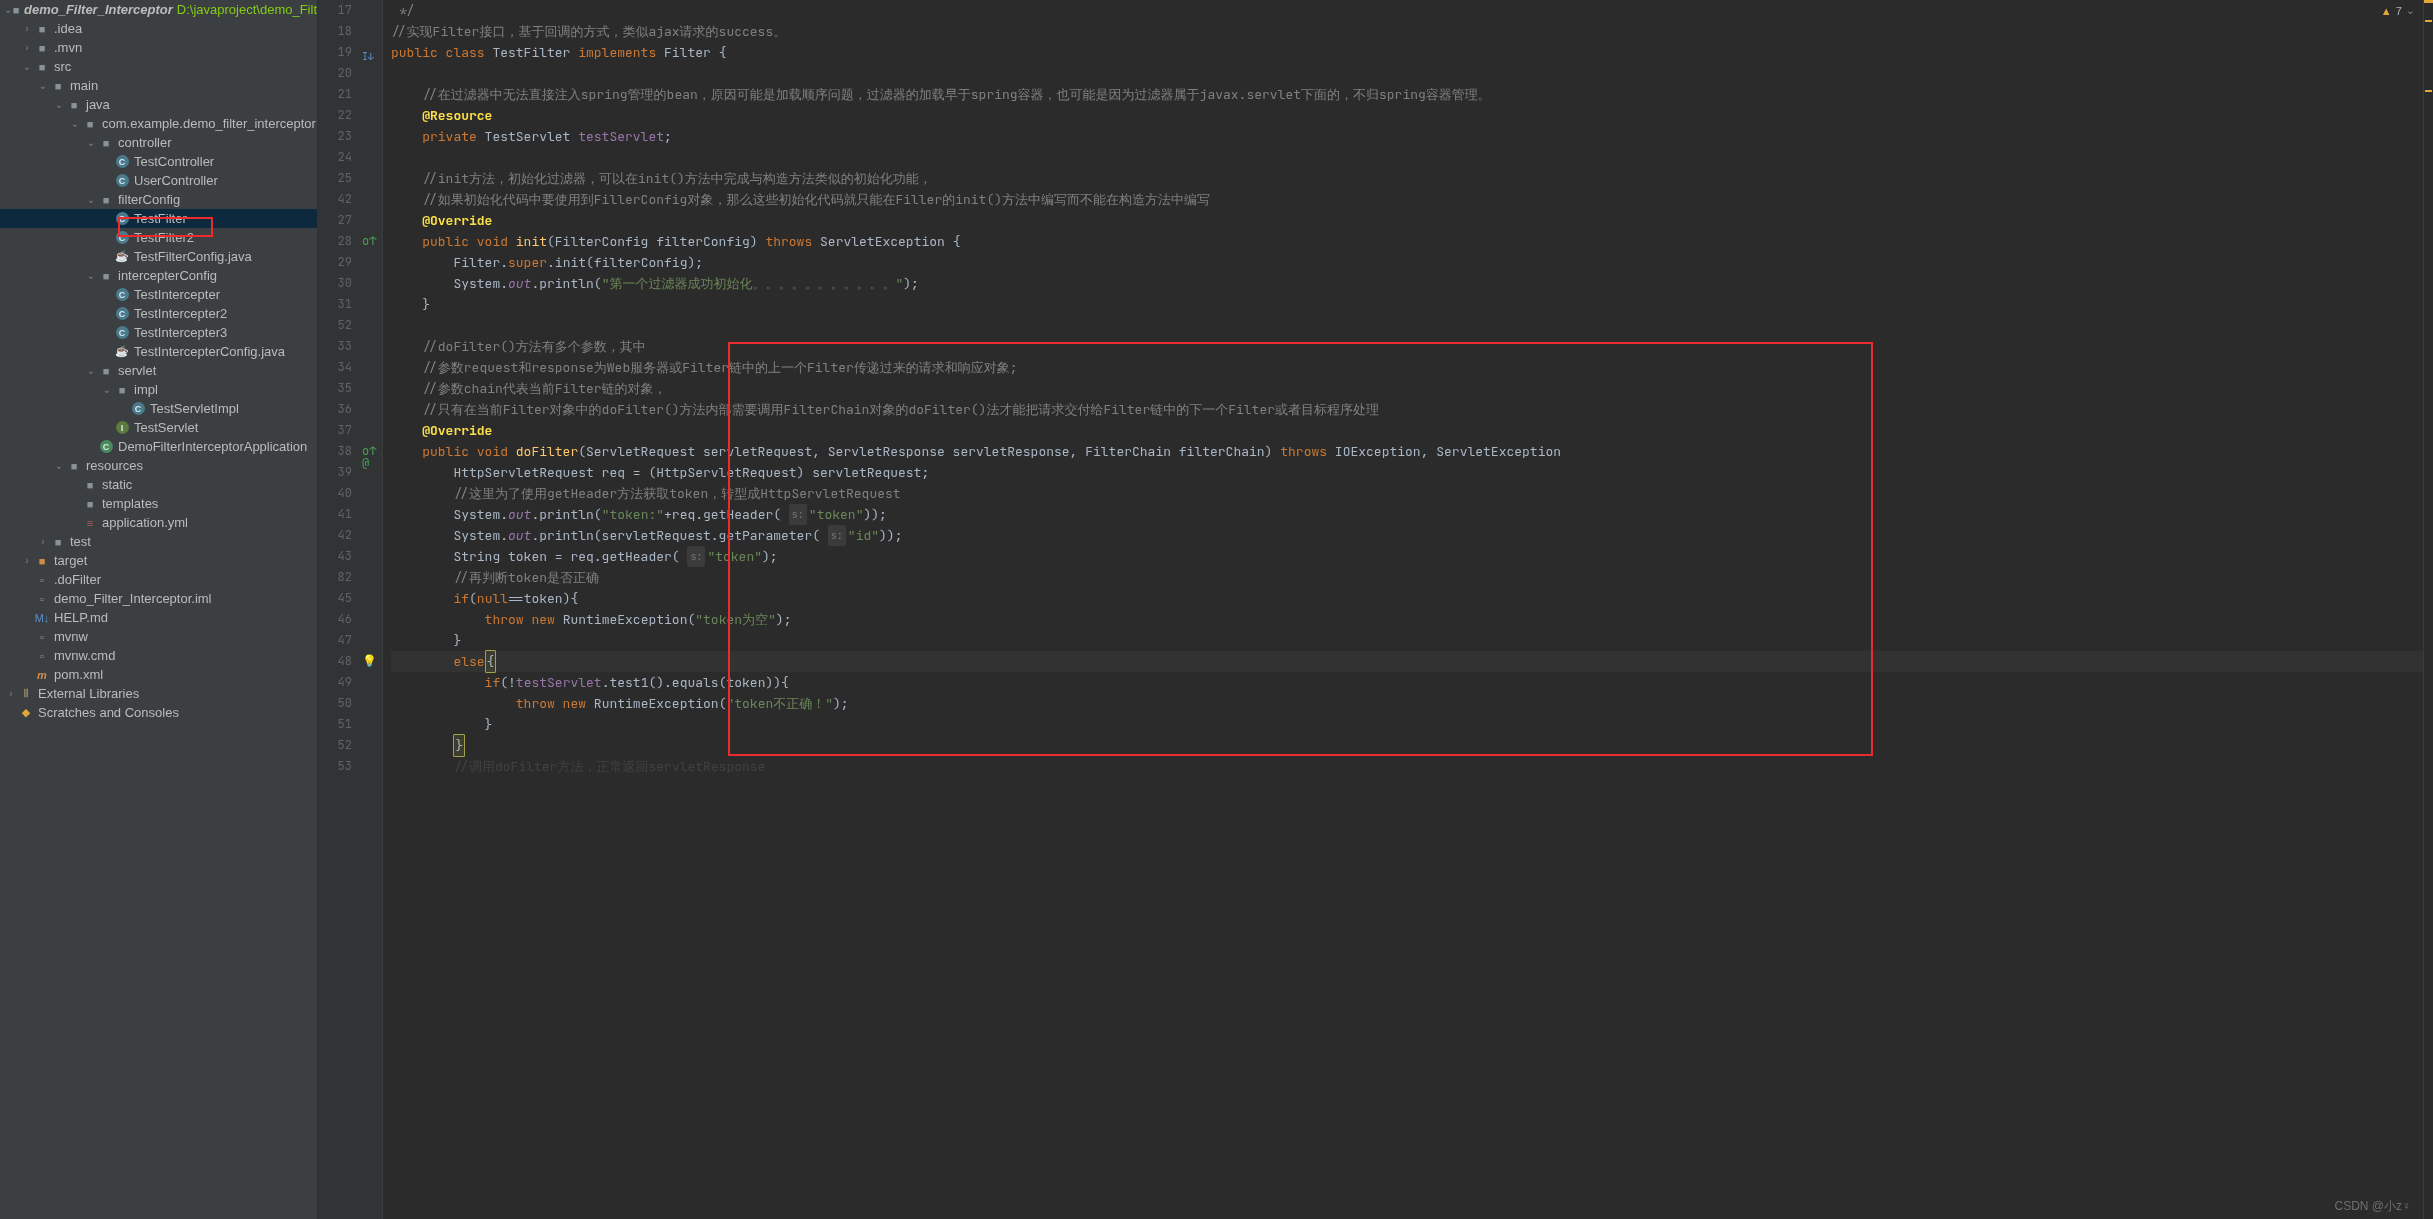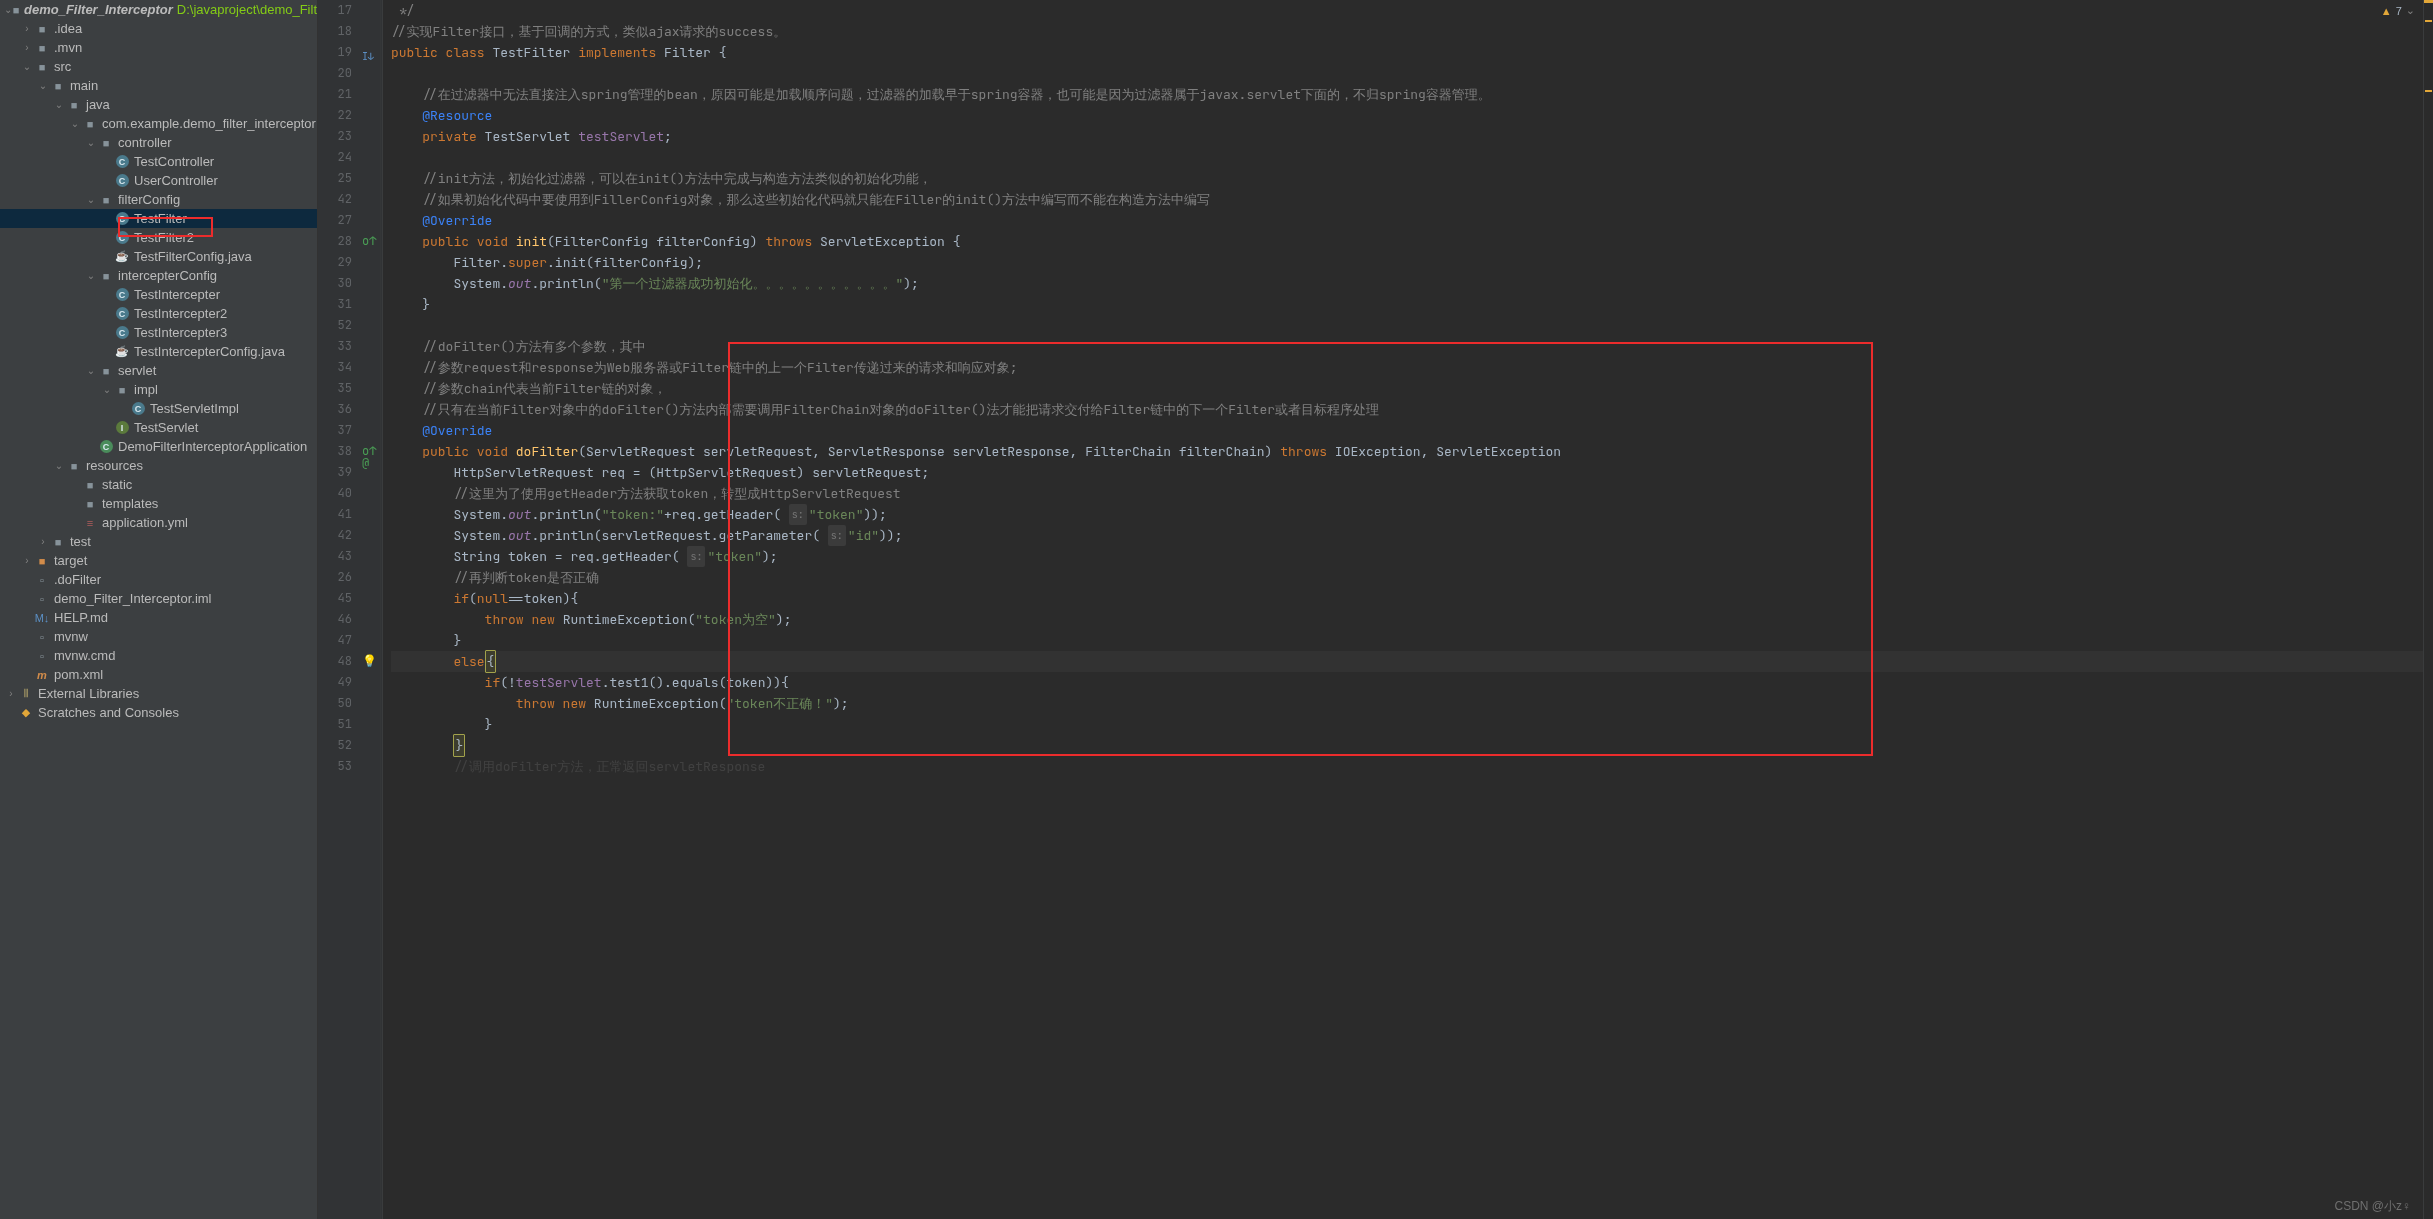--- a/index.html
+++ b/index.html
@@ -104,21 +104,21 @@
   line-height: 21px;
   white-space: pre;
   padding-left: 8px;
   overflow-x: auto;
 }
 .code-line { height: 21px; display: flex; align-items: center; }
 .kw { color: #cc7832; }
 .fn { color: #ffc66d; }
 .nm { color: #a9b7c6; }
 .cm { color: #808080; }
-.an { color: #3b82f6; }
+.an { color: #fde047; font-weight: bold; }
 .st { color: #6a8759; }
 .fd-it { color: #9876aa; font-style: italic; }
 .fd { color: #9876aa; }
 .p-hint { background: #3b3b3b; color: #787878; font-size: 10px; padding: 0 3px; border-radius: 2px; margin-right: 2px; }
 .hl-caret { background: #323232; }
 .matched { border: 1px solid #a2a24b; background: #3d3d2e; border-radius: 1px; padding: 0 1px; }
 
 .top-indicators {
   position: absolute;
   top: 4px;
@@ -394,21 +394,21 @@
         <div class="gutter-row">34</div>
         <div class="gutter-row">35</div>
         <div class="gutter-row">36</div>
         <div class="gutter-row">37</div>
         <div class="gutter-row">38</div>
         <div class="gutter-row">39</div>
         <div class="gutter-row">40</div>
         <div class="gutter-row">41</div>
         <div class="gutter-row">42</div>
         <div class="gutter-row">43</div>
-        <div class="gutter-row">26</div>
+        <div class="gutter-row">82</div>
         <div class="gutter-row">45</div>
         <div class="gutter-row">46</div>
         <div class="gutter-row">47</div>
         <div class="gutter-row">48</div>
         <div class="gutter-row">49</div>
         <div class="gutter-row">50</div>
         <div class="gutter-row">51</div>
         <div class="gutter-row">52</div>
         <div class="gutter-row">53</div>
       </div>

